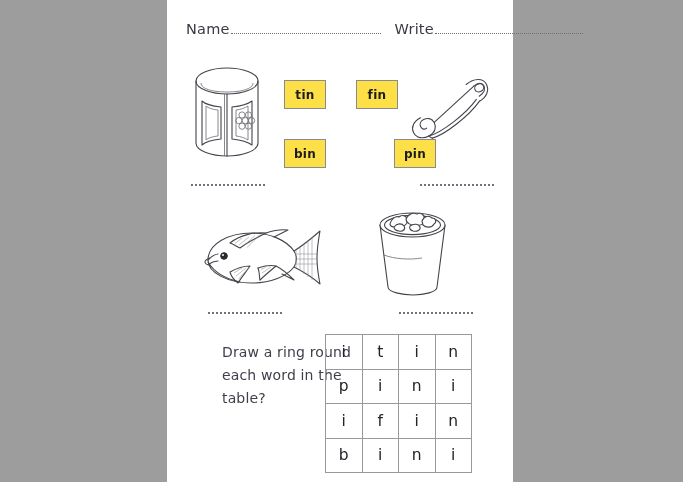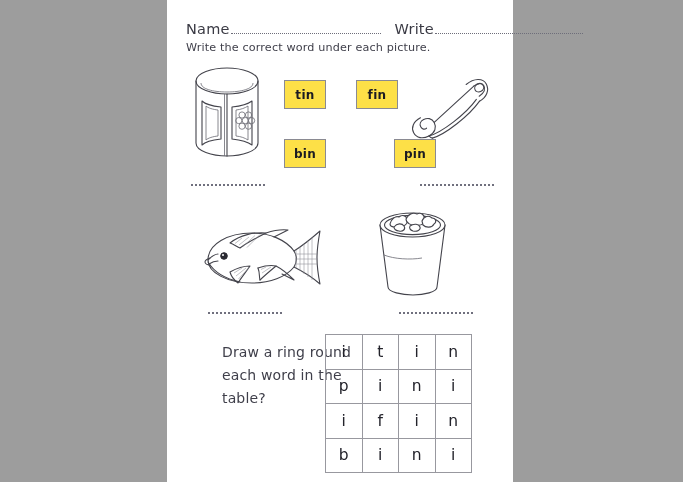--- a/index.html
+++ b/index.html
@@ -166,21 +166,20 @@
 <div id="page">
 
   <div class="name-date-row">
     <span class="nd-label">Name</span>
     <span class="dotfill name-fill"></span>
     <span class="nd-gap"></span>
     <span class="nd-label">Write</span>
     <span class="dotfill date-fill"></span>
   </div>
 
-  <div class="instruction">Write the correct word under each picture.</div>
 
   <div class="can-art">
     <svg viewBox="0 0 90 100" width="90" height="100">
       <path class="stk-fill" d="M14 18 C14 10, 30 5, 45 5 C60 5, 76 10, 76 18 L76 80 C76 88, 60 93, 45 93 C30 93, 14 88, 14 80 Z"></path>
       <path class="stk" d="M14 18 C14 26, 30 31, 45 31 C60 31, 76 26, 76 18"></path>
       <path class="stk-thin" d="M19 20 C19 26, 31 29, 45 29 C59 29, 71 26, 71 20"></path>
       <path class="stk" d="M45 31 L45 93"></path>
       <path class="stk-thin" d="M42.5 31 L42.5 93"></path>
       <path class="stk" d="M20 38 C23 41, 30 43, 39 44 L39 76 C30 77, 23 79, 20 82 Z"></path>
       <path class="stk-thin" d="M24 43 C26 45, 31 46.5, 36 47 L36 73 C31 73.5, 26 75, 24 77 Z"></path>

